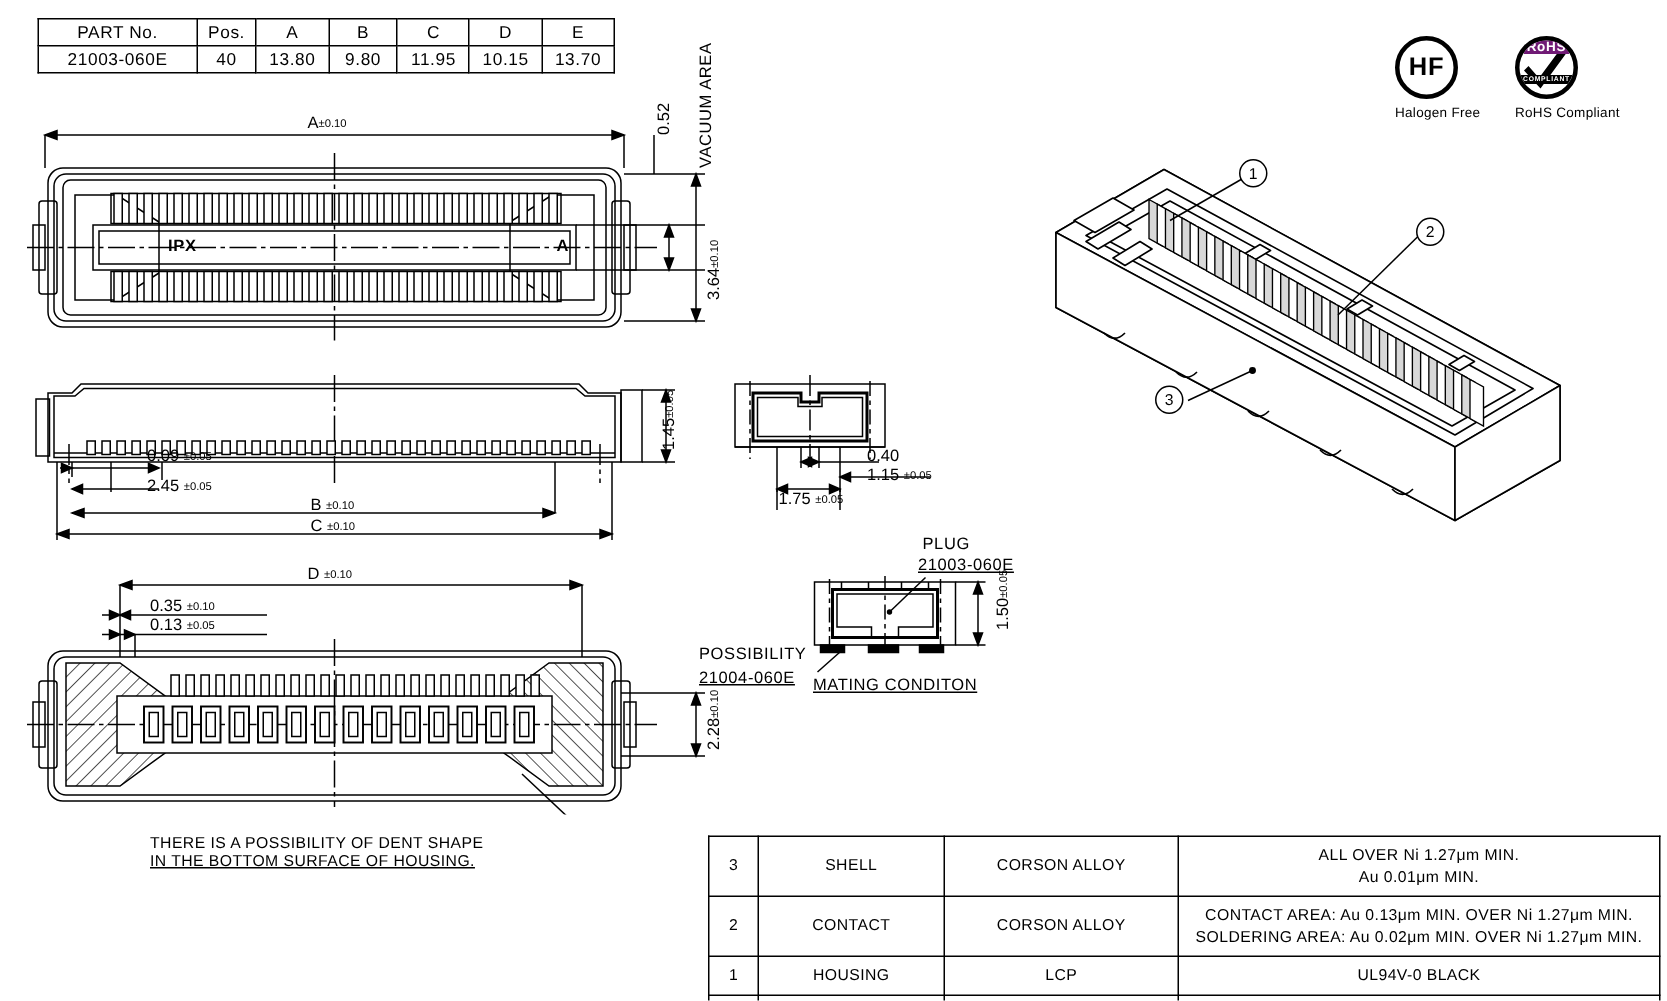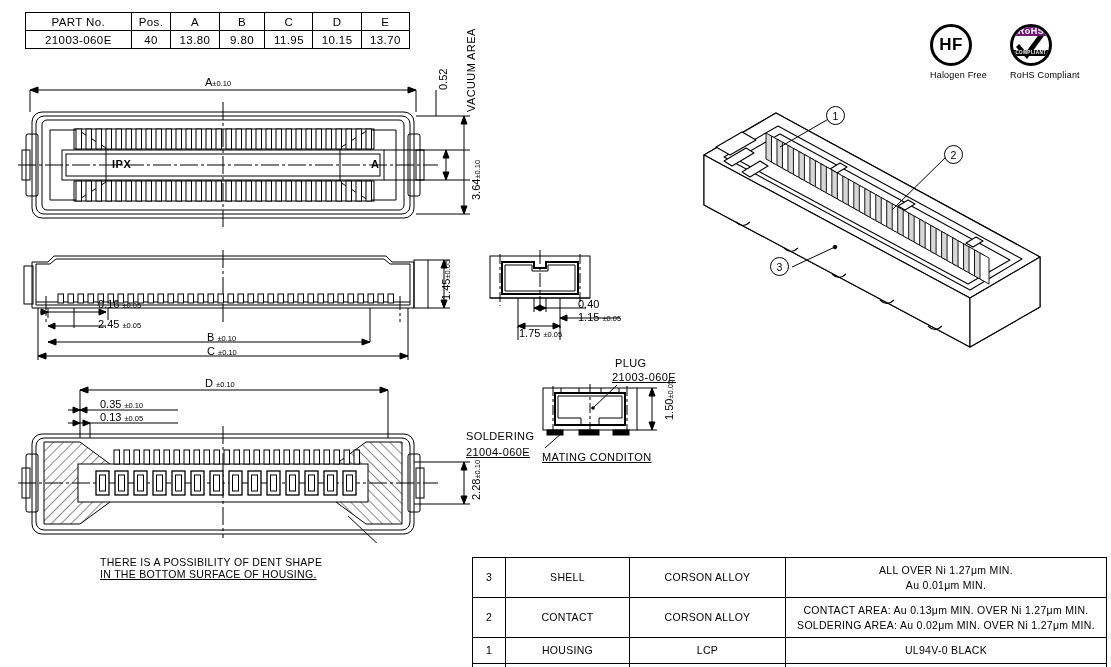--- a/index.html
+++ b/index.html
@@ -313,21 +313,21 @@
         <rect x="320.00" y="44" width="5.5" height="9" fill="#fff" stroke="#000" stroke-width="1"></rect>
         <rect x="330.00" y="44" width="5.5" height="9" fill="#fff" stroke="#000" stroke-width="1"></rect>
         <rect x="340.00" y="44" width="5.5" height="9" fill="#fff" stroke="#000" stroke-width="1"></rect>
         <rect x="350.00" y="44" width="5.5" height="9" fill="#fff" stroke="#000" stroke-width="1"></rect>
         <rect x="360.00" y="44" width="5.5" height="9" fill="#fff" stroke="#000" stroke-width="1"></rect>
         <rect x="370.00" y="44" width="5.5" height="9" fill="#fff" stroke="#000" stroke-width="1"></rect>
       </g>
 </svg>
 </div>
 <div class="abs dimtxt" style="left:98px;top:298px;">
-  <span>0.16</span> <span class="dimtol">±0.05</span>
+  <span>0.09</span> <span class="dimtol">±0.05</span>
 </div>
 <div class="abs dimtxt" style="left:98px;top:318px;">
   <span>2.45</span> <span class="dimtol">±0.05</span>
 </div>
 <div class="abs dimtxt" style="left:207px;top:331px;">
   <span>B</span> <span class="dimtol">±0.10</span>
 </div>
 <div class="abs dimtxt" style="left:207px;top:345px;">
   <span>C</span> <span class="dimtol">±0.10</span>
 </div>
@@ -543,21 +543,21 @@
         <path d="M117 50 l-3 -8 h6 z" fill="#000"></path>
 
     <line x1="58" y1="28" x2="82" y2="5"></line>
     <circle cx="58" cy="28" r="1.8" fill="#000" stroke="none"></circle>
     <line x1="28" y1="52" x2="10" y2="68"></line>
   </g>
 </svg>
 </div>
 <div class="abs lbl" style="left:615px;top:357px;">PLUG</div>
 <div class="abs lbl lbl-u" style="left:612px;top:371px;">21003-060E</div>
-<div class="abs lbl" style="left:466px;top:430px;">SOLDERING</div>
+<div class="abs lbl" style="left:466px;top:430px;">POSSIBILITY</div>
 <div class="abs lbl lbl-u" style="left:466px;top:446px;">21004-060E</div>
 <div class="abs lbl lbl-u" style="left:542px;top:451px;">MATING CONDITON</div>
 <div class="abs" style="left:663px;top:420px;">
   <div class="vert dimtxt" style="position:absolute;left:0;top:0;">
     <span>1.50</span><span class="dimtol">±0.05</span>
   </div>
 </div>
 
 <div class="abs" style="left:680px;top:95px;">
 <svg width="400" height="300" viewBox="0 0 400 300">

